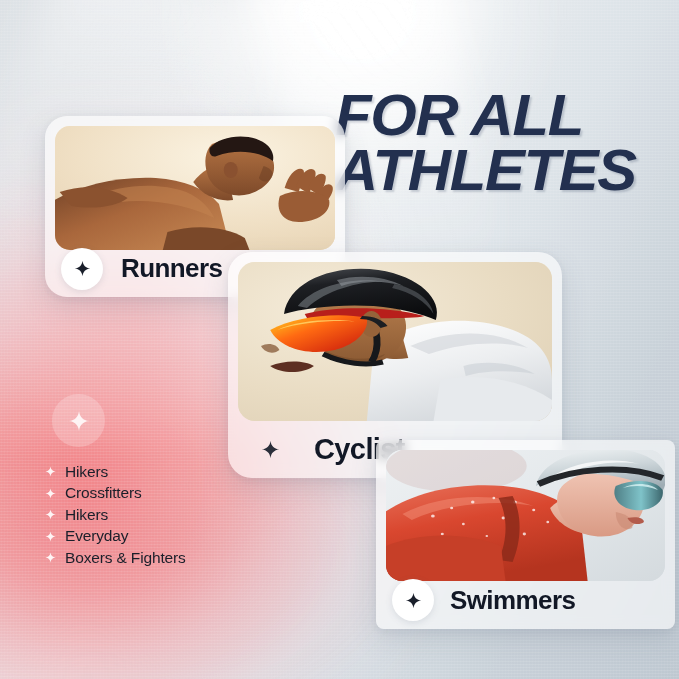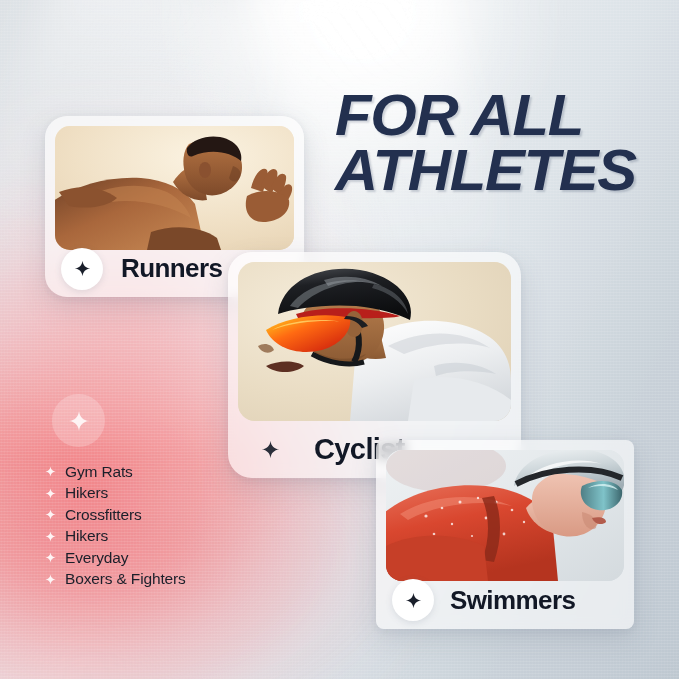--- a/index.html
+++ b/index.html
@@ -132,20 +132,21 @@
   
   .card {
     position: absolute;
     border-radius: 22px;
     background: rgba(255,255,255,0.60);
     backdrop-filter: blur(6px);
     box-shadow:
         0 10px 26px rgba(90,100,120,0.17),
         0 2px 8px rgba(90,100,120,0.09);
     overflow: hidden;
+    padding-left: 41px;
   }
   .card-photo {
     position: absolute;
     left: 10px; right: 10px; top: 10px;
     border-radius: 15px;
     overflow: hidden;
   }
   .card-label {
     position: absolute;
     left: 0; right: 0; bottom: 0;
@@ -471,70 +472,62 @@
   </div>
 
   <div id="ghost-badge">
     <svg class="spark" width="22" height="22" viewBox="0 0 24 24">
       <path d="M12 1 C12.6 7.4 16.6 11.4 23 12 C16.6 12.6 12.6 16.6 12 23 C11.4 16.6 7.4 12.6 1 12 C7.4 11.4 11.4 7.4 12 1 Z" fill="#ffffff" opacity="0.85"></path>
     </svg>
   </div>
 
   <div id="bullets">
 
+
     <div class="bullet">
       <span class="bi">
         <svg width="11" height="11" viewBox="0 0 24 24">
             <path d="M12 1 C12.6 7.4 16.6 11.4 23 12 C16.6 12.6 12.6 16.6 12 23 C11.4 16.6 7.4 12.6 1 12 C7.4 11.4 11.4 7.4 12 1 Z" fill="#ffffff" opacity="0.9"></path>
           </svg>
       </span>
-      <span class="bt">Gym Rats</span>
+      <span class="bt">Hikers</span>
     </div>
 
     <div class="bullet">
       <span class="bi">
         <svg width="11" height="11" viewBox="0 0 24 24">
             <path d="M12 1 C12.6 7.4 16.6 11.4 23 12 C16.6 12.6 12.6 16.6 12 23 C11.4 16.6 7.4 12.6 1 12 C7.4 11.4 11.4 7.4 12 1 Z" fill="#ffffff" opacity="0.9"></path>
           </svg>
       </span>
-      <span class="bt">Hikers</span>
+      <span class="bt">Crossfitters</span>
     </div>
 
     <div class="bullet">
       <span class="bi">
         <svg width="11" height="11" viewBox="0 0 24 24">
             <path d="M12 1 C12.6 7.4 16.6 11.4 23 12 C16.6 12.6 12.6 16.6 12 23 C11.4 16.6 7.4 12.6 1 12 C7.4 11.4 11.4 7.4 12 1 Z" fill="#ffffff" opacity="0.9"></path>
           </svg>
       </span>
-      <span class="bt">Crossfitters</span>
+      <span class="bt">Hikers</span>
     </div>
 
     <div class="bullet">
       <span class="bi">
         <svg width="11" height="11" viewBox="0 0 24 24">
             <path d="M12 1 C12.6 7.4 16.6 11.4 23 12 C16.6 12.6 12.6 16.6 12 23 C11.4 16.6 7.4 12.6 1 12 C7.4 11.4 11.4 7.4 12 1 Z" fill="#ffffff" opacity="0.9"></path>
           </svg>
       </span>
-      <span class="bt">Hikers</span>
+      <span class="bt">Everyday</span>
     </div>
 
     <div class="bullet">
       <span class="bi">
         <svg width="11" height="11" viewBox="0 0 24 24">
             <path d="M12 1 C12.6 7.4 16.6 11.4 23 12 C16.6 12.6 12.6 16.6 12 23 C11.4 16.6 7.4 12.6 1 12 C7.4 11.4 11.4 7.4 12 1 Z" fill="#ffffff" opacity="0.9"></path>
           </svg>
       </span>
-      <span class="bt">Everyday</span>
-    </div>
-
-    <div class="bullet">
-      <span class="bi">
-        <svg width="11" height="11" viewBox="0 0 24 24">
-            <path d="M12 1 C12.6 7.4 16.6 11.4 23 12 C16.6 12.6 12.6 16.6 12 23 C11.4 16.6 7.4 12.6 1 12 C7.4 11.4 11.4 7.4 12 1 Z" fill="#ffffff" opacity="0.9"></path>
-          </svg>
-      </span>
       <span class="bt">Boxers &amp; Fighters</span>
     </div>
 
 
   </div>
 
 </div>
 
 </body></html>

